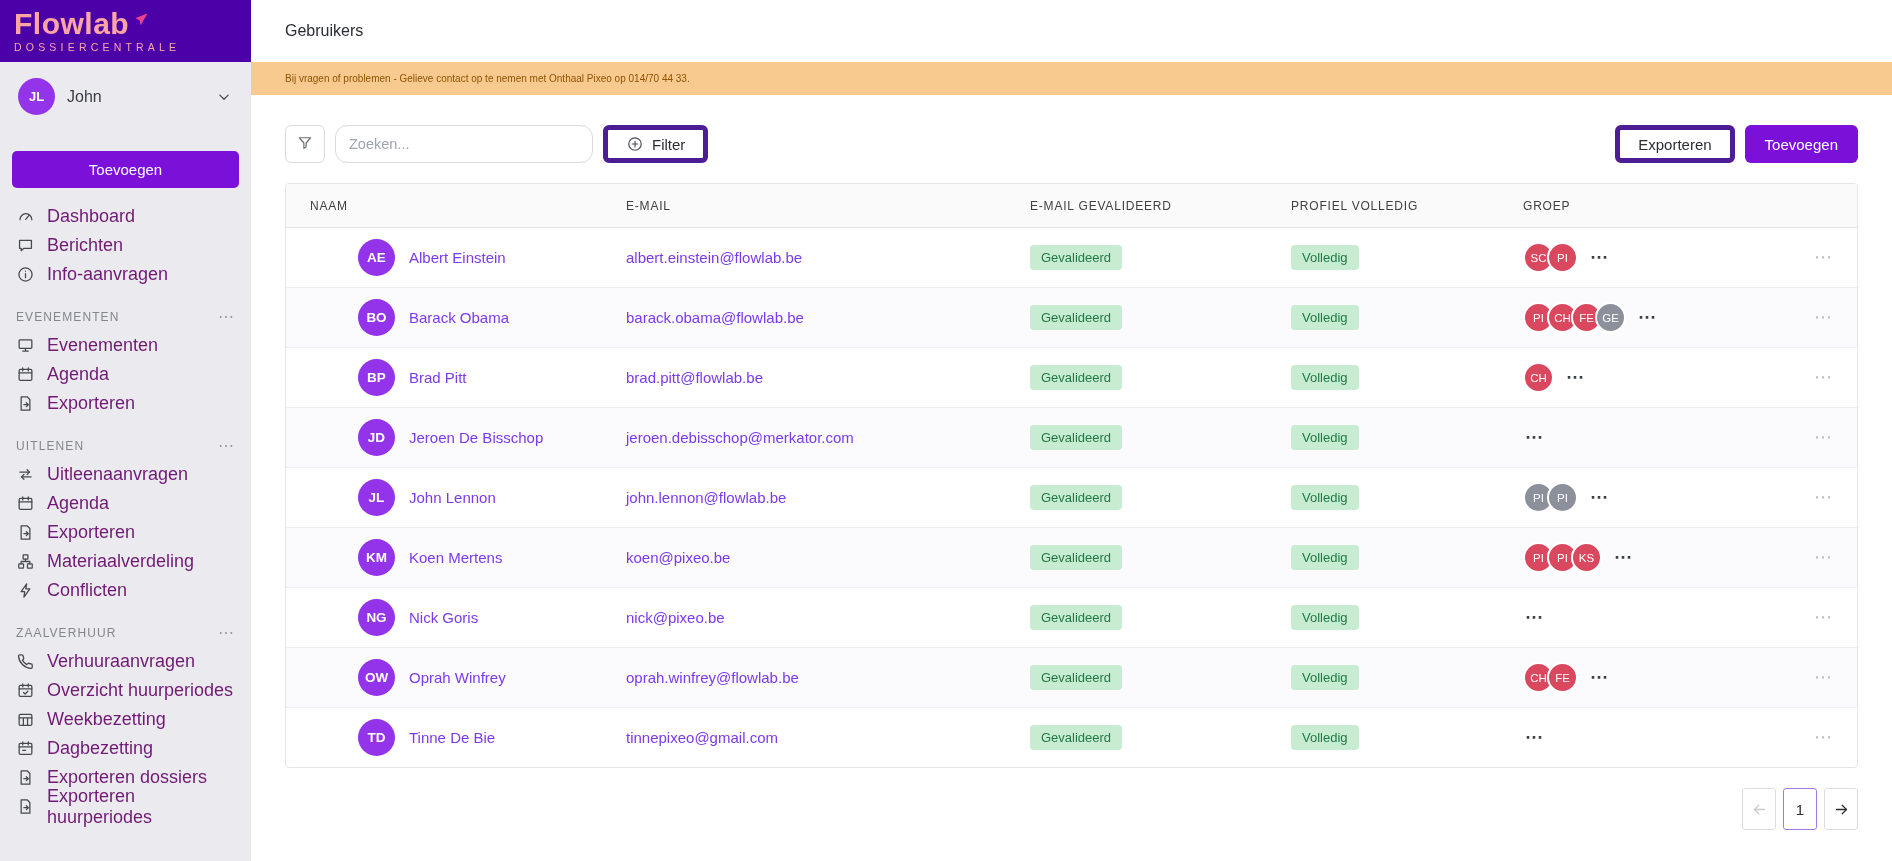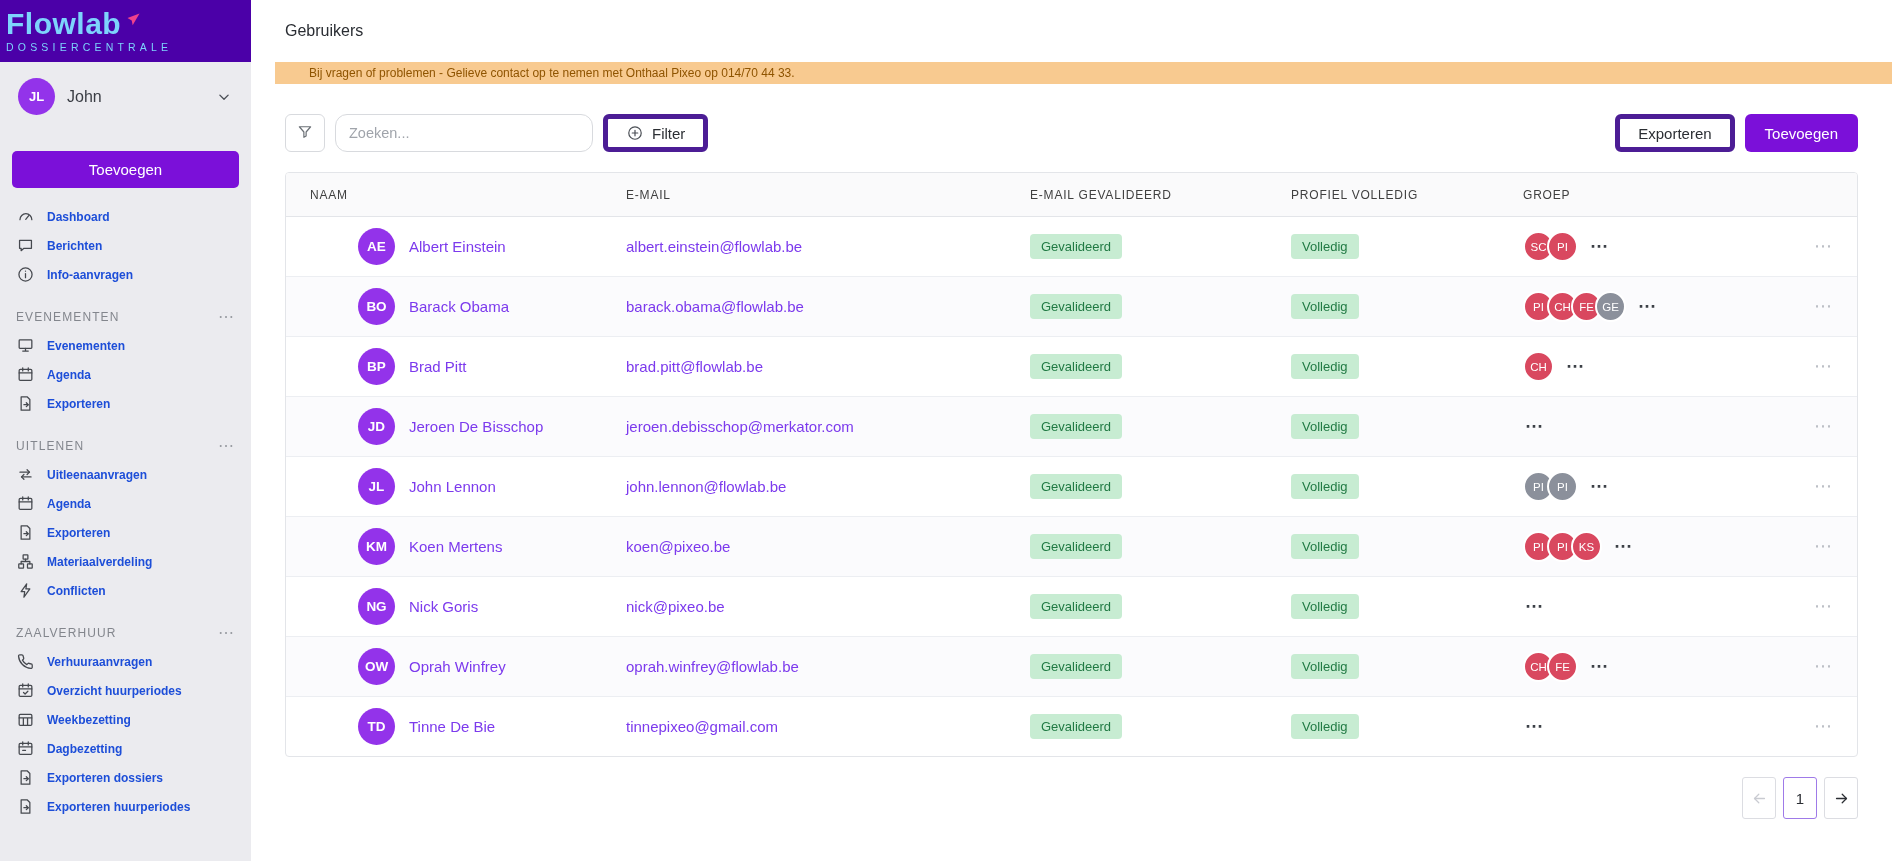--- a/index.html
+++ b/index.html
@@ -8,44 +8,44 @@
     font-family:"Liberation Sans", sans-serif;
     --brand:#4b00a8; --accent:#7b10d9; --link:#7c3aed; --avatar:#9333ea;
     --group-red:#d9485f; --group-gray:#8b909b;
     --badge-bg:#c7ecd2; --badge-text:#217a44;
     --banner-bg:#f8ca90; --banner-text:#8f5400;
   }
   .app{display:flex;width:100%;height:100%;}
 
   
   .sidebar{flex:0 0 251px;width:251px;background:#ebebef;display:flex;flex-direction:column;box-sizing:border-box;}
-  .logo-block{background:var(--brand);color:#7dd3fc;height:62px;box-sizing:border-box;padding:7px 6px 0;cursor:pointer;}
+  .logo-block{background:var(--brand);color:#fca5a5;height:62px;box-sizing:border-box;padding:7px 14px 0;cursor:pointer;}
   .logo-row{display:flex;align-items:center;gap:4px;}
   .logo-text{font-size:30px;font-weight:700;letter-spacing:.5px;line-height:1.1;}
   .logo-cursor svg{width:17px;height:17px;display:block;margin-top:-8px;}
   .logo-sub{font-size:10.5px;letter-spacing:4.2px;text-transform:uppercase;margin-top:1px;}
   .user-row{display:flex;align-items:center;gap:12px;padding:16px 18px 10px;cursor:pointer;}
   .avatar{border-radius:50%;background:var(--avatar);color:#fff;display:flex;align-items:center;justify-content:center;font-weight:700;}
   .user-avatar{width:37px;height:37px;font-size:13px;flex:0 0 37px;}
   .user-name{font-size:16px;color:#3a3d44;flex:1;}
   .chev svg{width:18px;height:18px;color:#4b4f56;display:block;}
   .sidebar-add{margin:26px 12px 8px;height:37px;background:var(--accent);color:#fff;border:none;border-radius:5px;font-size:15px;font-family:inherit;cursor:pointer;}
   #sidebar-nav{padding:6px 0 0;}
-  .nav-item{display:flex;align-items:center;gap:12px;height:29px;padding:0 16px;font-size:12px;color:#1d4ed8;cursor:pointer;font-weight:bold;}
+  .nav-item{display:flex;align-items:center;gap:12px;height:29px;padding:0 16px;font-size:18px;color:#701a75;cursor:pointer;}
   .nav-item .icon{display:flex;}
   .nav-item .icon svg{width:19px;height:19px;color:#46494f;}
   .nav-section{display:flex;align-items:center;justify-content:space-between;padding:20px 16px 6px;}
   .section-title{font-size:12px;letter-spacing:1.1px;color:#83868d;text-transform:uppercase;}
   .section-dots{color:#9a9da3;font-size:16px;line-height:1;cursor:pointer;letter-spacing:1px;}
 
   
   .main{flex:1;min-width:0;display:flex;flex-direction:column;background:#fff;}
   .topbar{height:62px;flex:0 0 62px;display:flex;align-items:center;padding:0 34px;}
   .page-title{font-size:16px;font-weight:400;color:#2a2d33;margin:0;}
-  .banner{background:var(--banner-bg);color:var(--banner-text);font-size:12px;padding:4px 34px;margin-left:24px;}
+  .banner{background:var(--banner-bg);color:var(--banner-text);font-size:10px;padding:11px 34px;}
 
   .toolbar{display:flex;align-items:center;gap:10px;margin:30px 34px 0;}
   .icon-btn{width:40px;height:38px;border:1px solid #d8dade;background:#fff;border-radius:6px;display:flex;align-items:center;justify-content:center;cursor:pointer;}
   .icon-btn svg{width:18px;height:18px;color:#6b7076;}
   .search-input{width:258px;height:38px;border:1px solid #d8dade;border-radius:12px;padding:0 13px;font-size:14.5px;color:#333;box-sizing:border-box;font-family:inherit;background:#fff;}
   .search-input::placeholder{color:#a0a4ab;}
   .btn{height:38px;border-radius:6px;font-size:15px;font-family:inherit;cursor:pointer;display:inline-flex;align-items:center;gap:8px;}
   .btn-light{background:#fff;border:5px solid #4c1d95;color:#2b2e33;padding:0 18px;}
   .btn-light svg{width:18px;height:18px;color:#4b4f56;}
   .btn-primary{background:var(--accent);color:#fff;border:none;padding:0 20px;}

